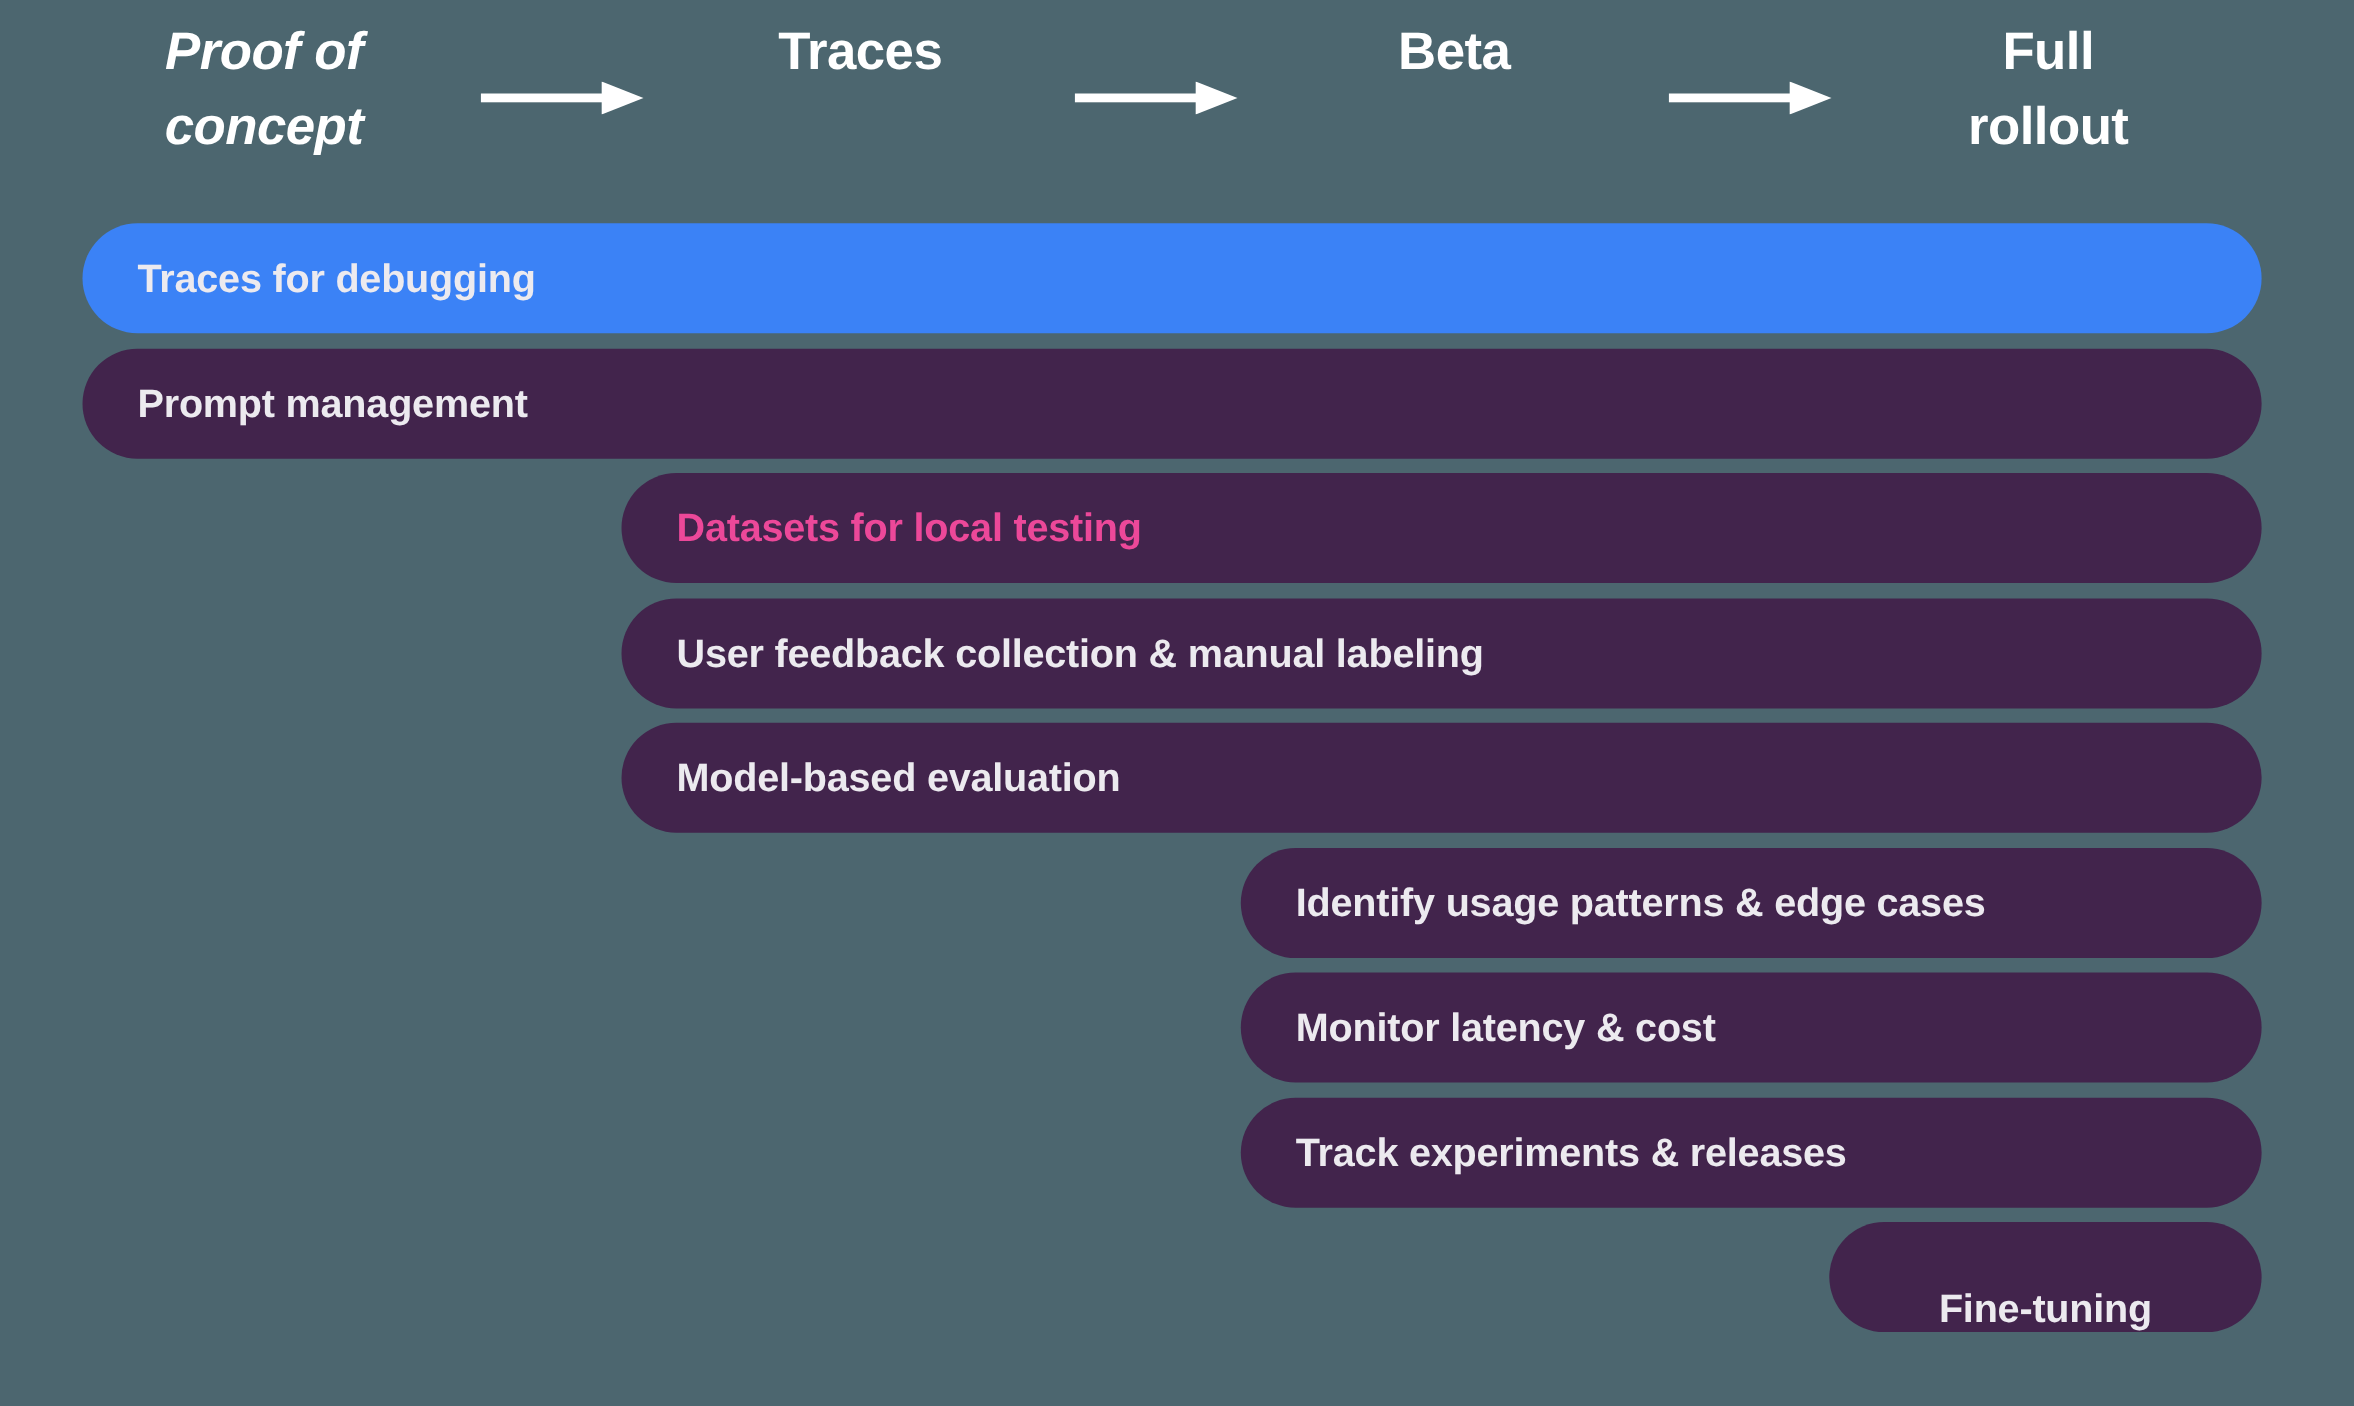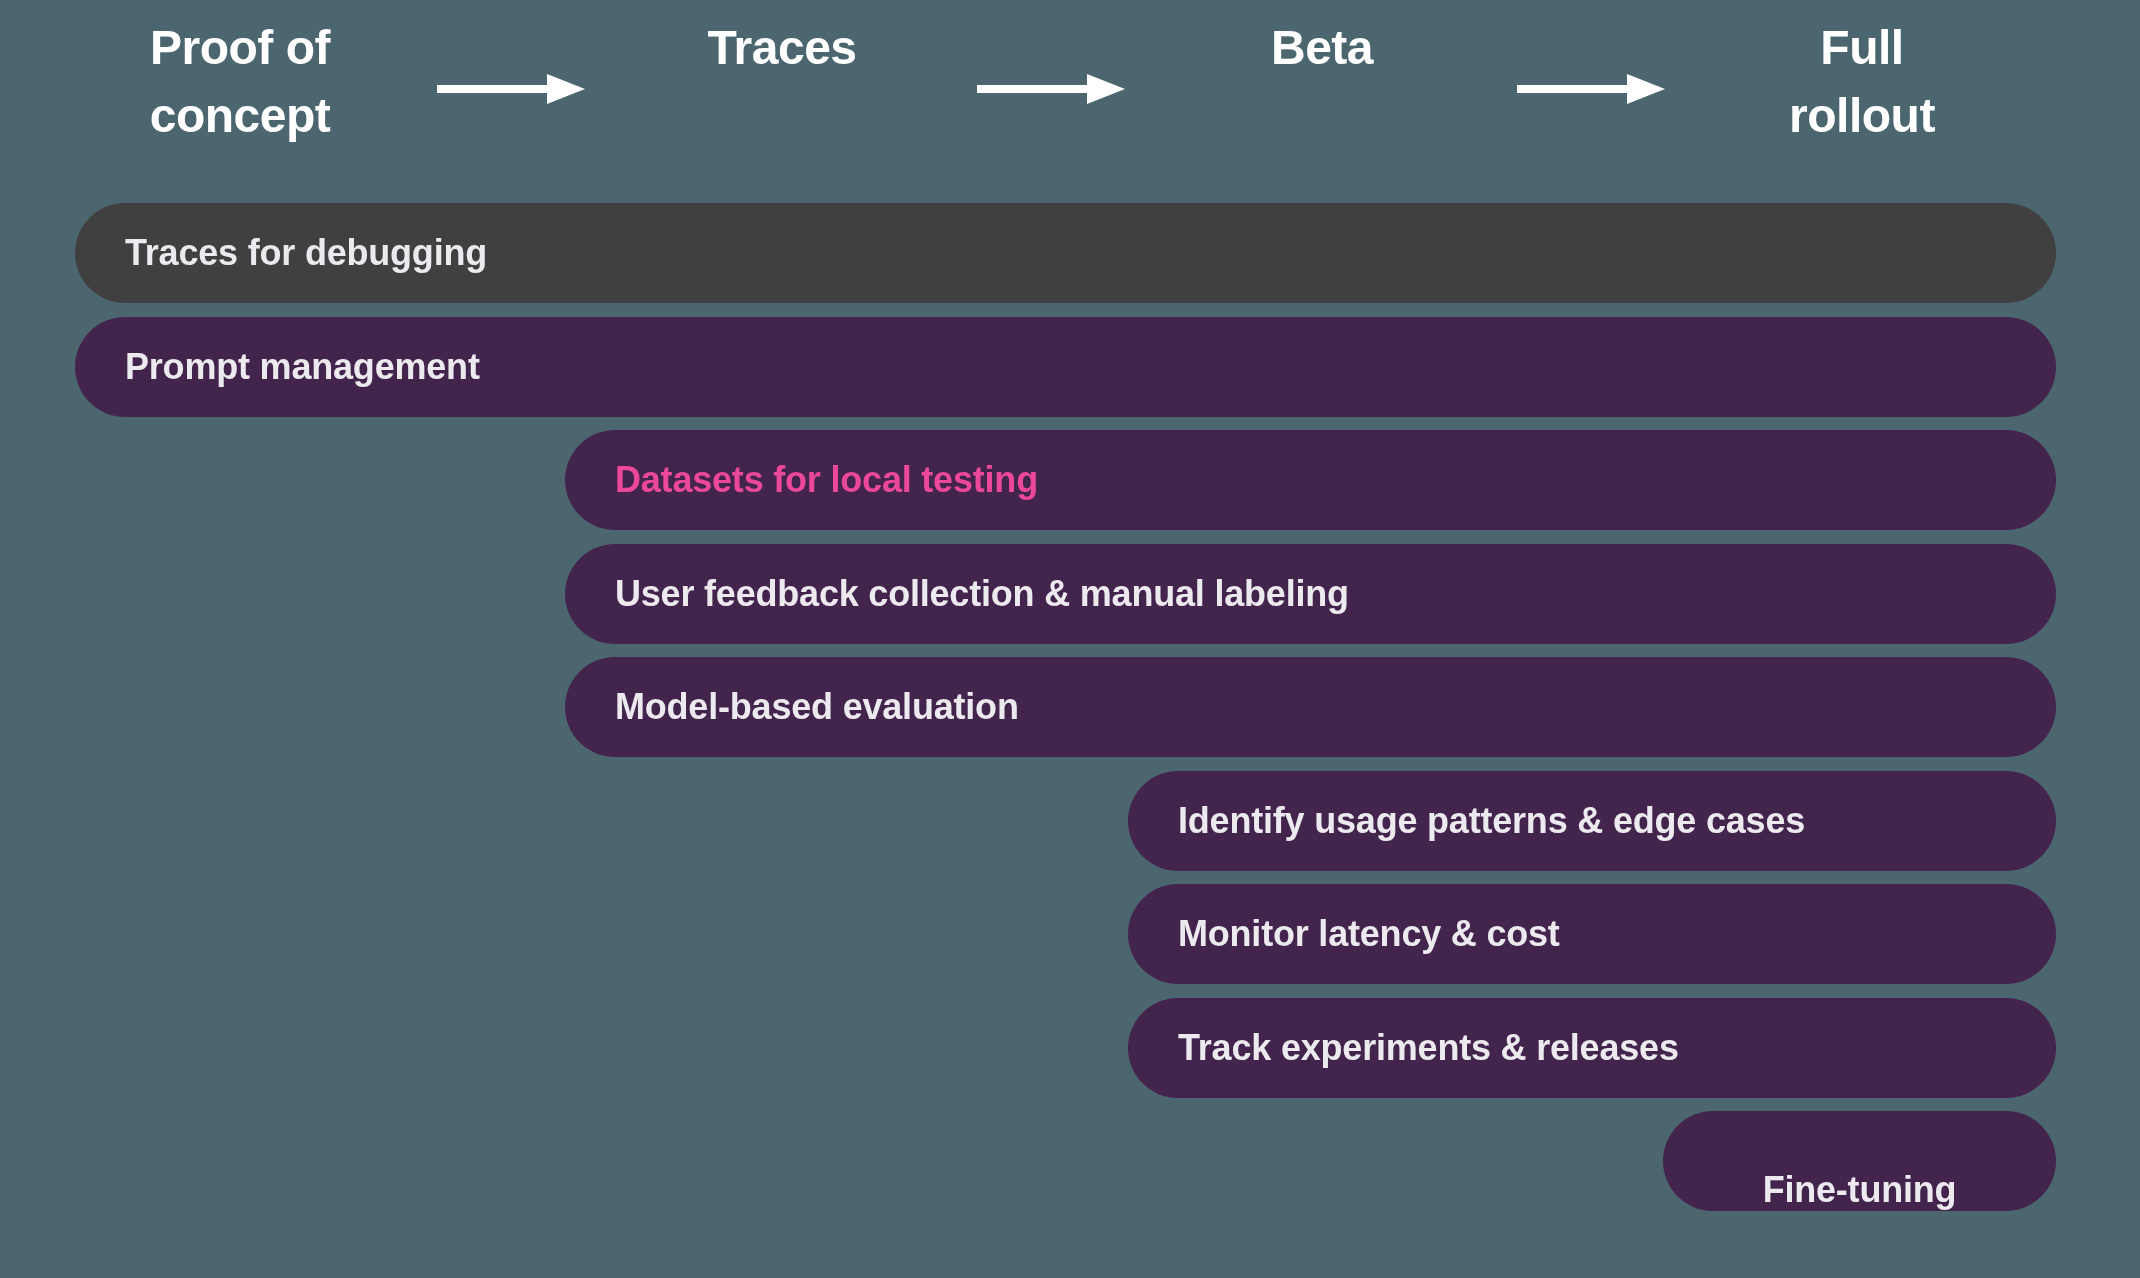--- a/index.html
+++ b/index.html
@@ -88,21 +88,21 @@
     justify-content: center;
     padding-left: 0;
   }
 </style>
 </head>
 <body>
 
 <div id="canvas">
 
   <div class="phase-row" id="phase-row">
-      <div class="phase" style="left: 75px; width: 330px;"><span class="phase-line">Proof of</span><span class="phase-line">concept</span></div>
+      <div class="phase" style="left: 75px; width: 330px; font-style: italic;"><span class="phase-line">Proof of</span><span class="phase-line">concept</span></div>
       <div class="phase" style="left: 617px; width: 330px;"><span class="phase-line">Traces</span></div>
       <div class="phase" style="left: 1157px; width: 330px;"><span class="phase-line">Beta</span></div>
       <div class="phase" style="left: 1697px; width: 330px;"><span class="phase-line">Full</span><span class="phase-line">rollout</span></div>
       <div class="arrow" style="left: 437px;">
         <svg width="150" height="30" viewBox="0 0 150 30" xmlns="http://www.w3.org/2000/svg">
           <rect x="0" y="11" width="116" height="8" fill="#ffffff"></rect>
           <polygon points="110,0 148,15 110,30" fill="#ffffff"></polygon>
         </svg>
       </div>
       <div class="arrow" style="left: 977px;">
@@ -113,21 +113,21 @@
       </div>
       <div class="arrow" style="left: 1517px;">
         <svg width="150" height="30" viewBox="0 0 150 30" xmlns="http://www.w3.org/2000/svg">
           <rect x="0" y="11" width="116" height="8" fill="#ffffff"></rect>
           <polygon points="110,0 148,15 110,30" fill="#ffffff"></polygon>
         </svg>
       </div>
     </div>
 
   <div class="bars-layer" id="bars-layer">
-      <div class="bar align-left" style="left: 75px; width: 1981px; top: 203px; background: #404040;">
+      <div class="bar align-left" style="left: 75px; width: 1981px; top: 203px; background: #3b82f6;">
         <span class="bar-label" style="color: rgb(236, 234, 239);">Traces for debugging</span>
       </div>
       <div class="bar align-left" style="left: 75px; width: 1981px; top: 317px; background: rgb(66, 36, 76);">
         <span class="bar-label" style="color: rgb(236, 234, 239);">Prompt management</span>
       </div>
       <div class="bar align-left" style="left: 565px; width: 1491px; top: 430px; background: rgb(66, 36, 76);">
         <span class="bar-label" style="color: #ec4899;">Datasets for local testing</span>
       </div>
       <div class="bar align-left" style="left: 565px; width: 1491px; top: 544px; background: rgb(66, 36, 76);">
         <span class="bar-label" style="color: rgb(236, 234, 239);">User feedback collection &amp; manual labeling</span>

